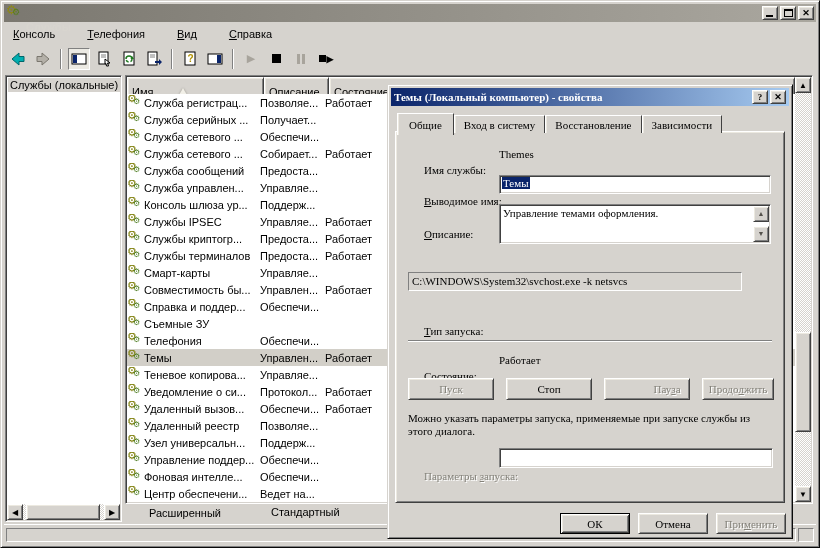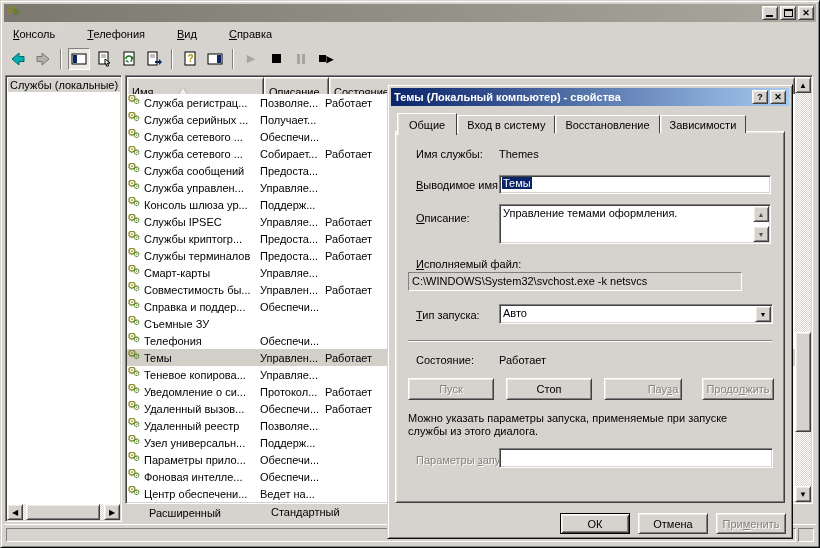--- a/index.html
+++ b/index.html
@@ -85,33 +85,33 @@
 
   .statusbar { position:absolute; left:3px; right:3px; bottom:3px; height:20px; border-top:1px solid #ffffff; }
   .statuspane { position:absolute; left:2px; right:20px; top:3px; height:14px;
                 border:1px solid; border-color:#808080 #ffffff #ffffff #808080; }
   .statusgrip { position:absolute; right:2px; top:3px; width:16px; height:14px;
                 border:1px solid; border-color:#808080 #ffffff #ffffff #808080; }
 
   
   .dialog { position:absolute; left:386px; top:83px; width:406px; height:455px; background:#d6d3ce;
     border:1px solid; border-color:#d6d3ce #0a0a0a #0a0a0a #d6d3ce;
-    box-shadow: inset 1px 1px 0 #ffffff, inset -1px -1px 0 #808080; }
+    box-shadow: inset 1px 1px 0 #ffffff, inset -1px -1px 0 #808080; font-family: Liberation Serif, serif; }
   .dtitle { position:absolute; left:3px; top:3px; right:3px; height:18px;
     background: linear-gradient(90deg,#0a246a,#a6caf0); display:flex; align-items:center; padding:0 3px; }
   .dtitle .ttext { color:#fff; font-weight:bold; }
   .dtabs { position:absolute; left:9px; top:26px; height:22px; display:flex; align-items:flex-end; z-index:3; }
   .dtab { padding:3px 9px 2px; height:18px; background:#d6d3ce;
     border:1px solid; border-color:#ffffff #404040 #d6d3ce #ffffff; border-bottom:none;
     box-shadow: inset 1px 0 0 #ece9e0; }
   .dtab.active { height:22px; padding:5px 11px 2px; position:relative; top:2px; z-index:4; }
   .tabpage { position:absolute; left:7px; top:46px; width:390px; height:372px; background:#d6d3ce; z-index:2;
     border:1px solid; border-color:#ffffff #404040 #404040 #ffffff;
     box-shadow: inset 1px 1px 0 #ece9e0, inset -1px -1px 0 #808080; }
-  .fld-label { position:absolute; left:20px; }
+  .fld-label { position:absolute; left:28px;margin-top:16px; }
   .selected-text { background:#0a246a; color:#fff; padding:0 1px; }
   .descbox { position:absolute; left:103px; top:72px; width:272px; height:40px; }
   .descbox .txt { position:absolute; left:3px; top:2px; right:20px; }
   .spinners { position:absolute; right:1px; top:1px; bottom:1px; width:16px; display:flex; flex-direction:column; justify-content:space-between; }
   .spinbtn { width:16px; height:16px; display:flex; align-items:center; justify-content:center; font-size:7px; color:#55524c; }
   .combo { position:absolute; left:103px; top:172px; width:274px; height:20px; }
   .combo .val { position:absolute; left:3px; top:2px; }
   .combobtn { position:absolute; right:1px; top:1px; bottom:1px; width:16px; display:flex; align-items:center; justify-content:center; font-size:7px; color:#000; }
   .sepline { position:absolute; left:12px; top:208px; width:364px; height:2px; border-top:1px solid #808080; border-bottom:1px solid #ffffff; }
   .svcbtn { position:absolute; top:246px; height:22px; display:flex; align-items:center; justify-content:center; }
@@ -480,21 +480,21 @@
     </span>
     <span class="c-desc">Поддерж...</span>
     <span class="c-status"></span>
   </div>
         <div class="lrow">
     <span class="c-name">
       <span class="rowgear">
               <span class="g1">⚙</span>
               <span class="g2">⚙</span>
             </span>
-      <span>Параметры прило...</span>
+      <span>Управление поддер...</span>
     </span>
     <span class="c-desc">Обеспечи...</span>
     <span class="c-status"></span>
   </div>
         <div class="lrow">
     <span class="c-name">
       <span class="rowgear">
               <span class="g1">⚙</span>
               <span class="g2">⚙</span>
             </span>
@@ -569,33 +569,29 @@
           <span class="spinbtn raised">▼</span>
         </span>
       </span>
 
       <span class="fld-label ul1" style="top:126px;">Исполняемый файл:</span>
       <span class="sunken-thin" style="position:absolute;left:12px;top:140px;width:334px;height:19px;padding:2px 3px;display:block;">
         <span>C:\WINDOWS\System32\svchost.exe -k netsvcs</span>
       </span>
 
       <span class="fld-label ul1" style="top:177px;">Тип запуска:</span>
-      <span class="combo sunken">
-        <span class="val">Авто</span>
-        <span class="combobtn raised">▼</span>
-      </span>
 
       <span class="sepline"></span>
 
       <span class="fld-label" style="top:222px;">Состояние:</span>
       <span style="position:absolute;left:103px;top:222px;">Работает</span>
 
       <span class="svcbtn raised dis ul1" style="left:12px;width:86px;">Пуск</span>
       <span class="svcbtn raised ul1" style="left:110px;width:86px;">Стоп</span>
-      <span class="svcbtn raised dis" style="left:208px;width:78px;padding-left:40px;">
+      <span class="svcbtn raised dis" style="left:208px;width:86px;padding-left:40px;">
           <span>Пау</span>
           <span class="accel">з</span>
           <span>а</span>
         </span>
       <span class="svcbtn raised dis" style="left:306px;width:72px;">
           <span>Продо</span>
           <span class="accel">л</span>
           <span>жить</span>
         </span>
 

